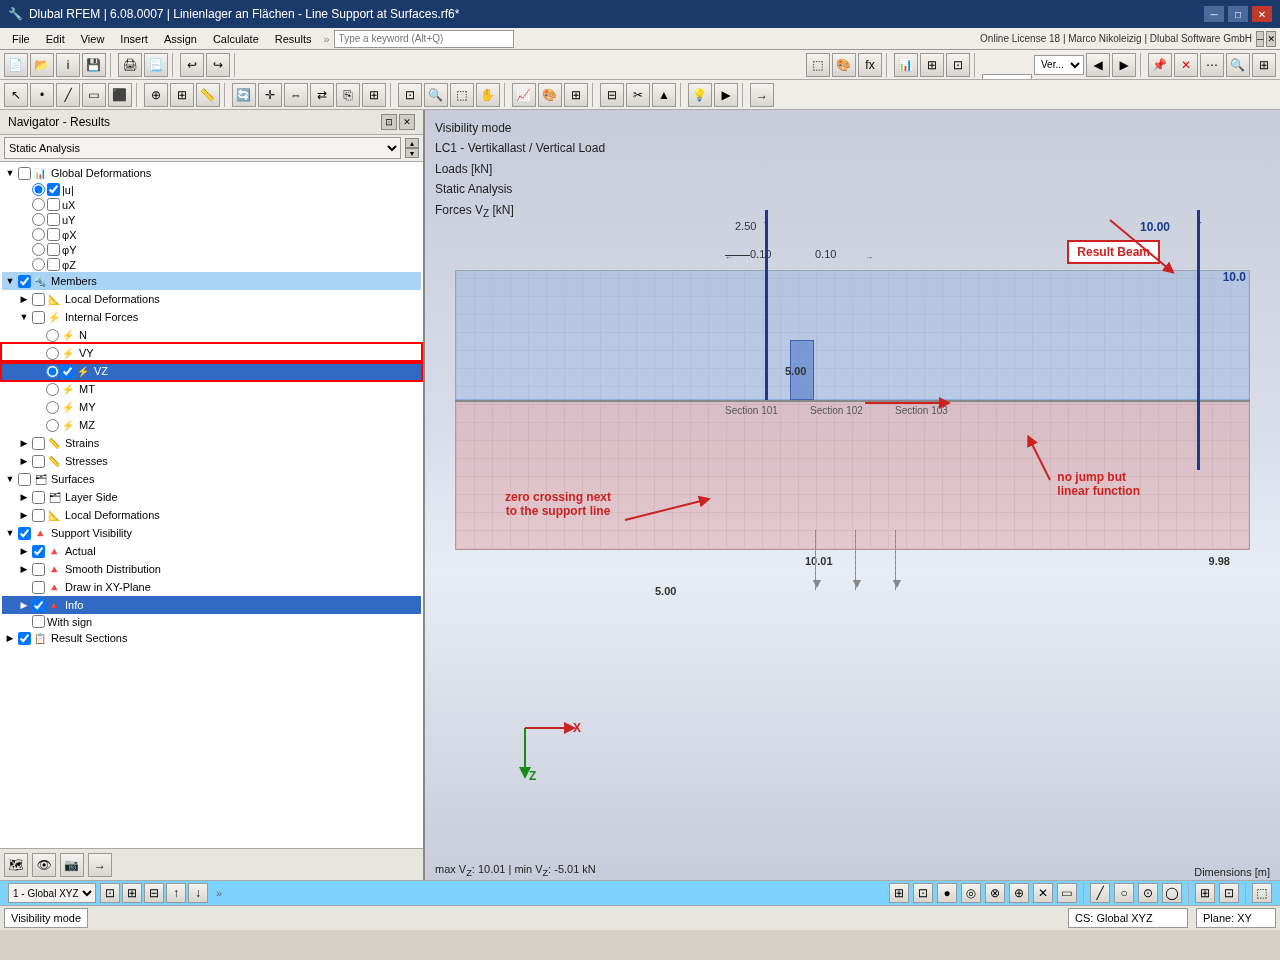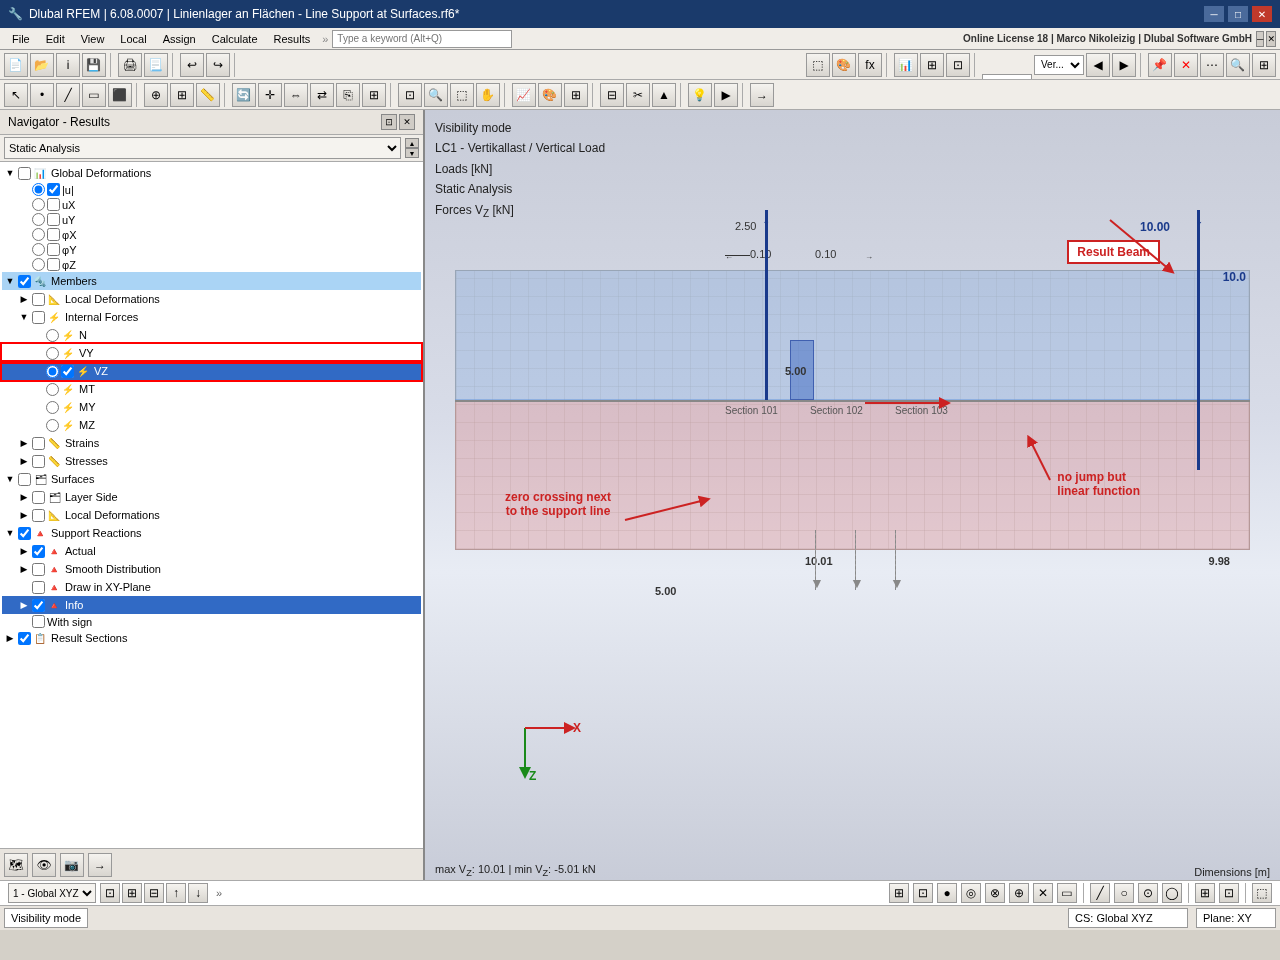--- a/index.html
+++ b/index.html
@@ -43,21 +43,21 @@
     .tree-expand { width: 12px; height: 12px; display: flex; align-items: center; justify-content: center; font-size: 9px; flex-shrink: 0; }
     .tree-cb { width: 13px; height: 13px; flex-shrink: 0; }
     .tree-radio { width: 13px; height: 13px; flex-shrink: 0; border-radius: 50%; }
     .tree-icon { width: 16px; height: 16px; flex-shrink: 0; display: flex; align-items: center; justify-content: center; font-size: 10px; }
     .tree-label { font-size: 11px; }
 
     
     #viewport { flex: 1; background: #2a2a3a; position: relative; overflow: hidden; }
 
     
-    #statusbar { background: #ffffff; height: 25px; display: flex; align-items: center; justify-content: space-between; padding: 0 8px; border-top: 1px solid #aaa; font-size: 11px; }
+    #statusbar { background: #7dd3fc; height: 25px; display: flex; align-items: center; justify-content: space-between; padding: 0 8px; border-top: 1px solid #aaa; font-size: 11px; }
     #statusbar2 { background: #e8e4de; height: 25px; display: flex; align-items: center; padding: 0 4px; border-top: 1px solid #aaa; gap: 4px; }
   </style>
 </head>
 <body>
 
 <div id="titlebar">
   <div class="title">
     <span>🔧</span>
     <span>Dlubal RFEM | 6.08.0007 | Linienlager an Flächen - Line Support at Surfaces.rf6*</span>
   </div>
@@ -65,28 +65,28 @@
     <button class="win-btn">─</button>
     <button class="win-btn">□</button>
     <button class="win-btn close">✕</button>
   </div>
 </div>
 
 <div id="menubar">
   <span class="menu-item">File</span>
   <span class="menu-item">Edit</span>
   <span class="menu-item">View</span>
-  <span class="menu-item">Local</span>
+  <span class="menu-item">Insert</span>
   <span class="menu-item">Assign</span>
   <span class="menu-item">Calculate</span>
   <span class="menu-item">Results</span>
   <span style="padding: 0 4px; color:#888;">»</span>
   <input type="text" style="height: 18px; font-size: 10px; width: 180px; border: 1px solid rgb(153, 153, 153); padding: 0px 4px;" placeholder="Type a keyword (Alt+Q)">
   <span style="flex:1;"></span>
-  <span style="font-size:10px;color:#333;font-weight:bold;">Online License 18 | Marco Nikoleizig | Dlubal Software GmbH</span>
+  <span style="font-size:10px;color:#333;">Online License 18 | Marco Nikoleizig | Dlubal Software GmbH</span>
   <button style="height:16px;font-size:9px;margin-left:4px;background:#d0ccc6;border:1px solid #888;cursor:pointer;">─</button>
   <button style="height:16px;font-size:9px;margin-left:2px;background:#d0ccc6;border:1px solid #888;cursor:pointer;">✕</button>
 </div>
 
 <div class="toolbar">
   <div class="tb-btn">📄</div>
   <div class="tb-btn">📂</div>
   <div class="tb-btn">ℹ</div>
   <div class="tb-btn">💾</div>
   <div class="tb-sep"></div>
@@ -336,21 +336,21 @@
         <div class="tree-expand">▶</div>
         <input type="checkbox" class="tree-cb" style="">
         <div class="tree-icon">📐</div>
         <span class="tree-label">Local Deformations</span>
       </div>
 
       <div class="tree-item">
         <div class="tree-expand">▼</div>
         <input type="checkbox" class="tree-cb" checked="" style="">
         <div class="tree-icon" style="color:#4a8a3a;">🔺</div>
-        <span class="tree-label">Support Reactions</span>
+        <span class="tree-label">Support Visibility</span>
       </div>
       <div class="tree-item">
         <div class="tree-indent"></div>
         <div class="tree-expand">▶</div>
         <input type="checkbox" class="tree-cb" checked="" style="">
         <div class="tree-icon" style="color:#4a8a3a;">🔺</div>
         <span class="tree-label">Actual</span>
       </div>
       <div class="tree-item">
         <div class="tree-indent"></div>

